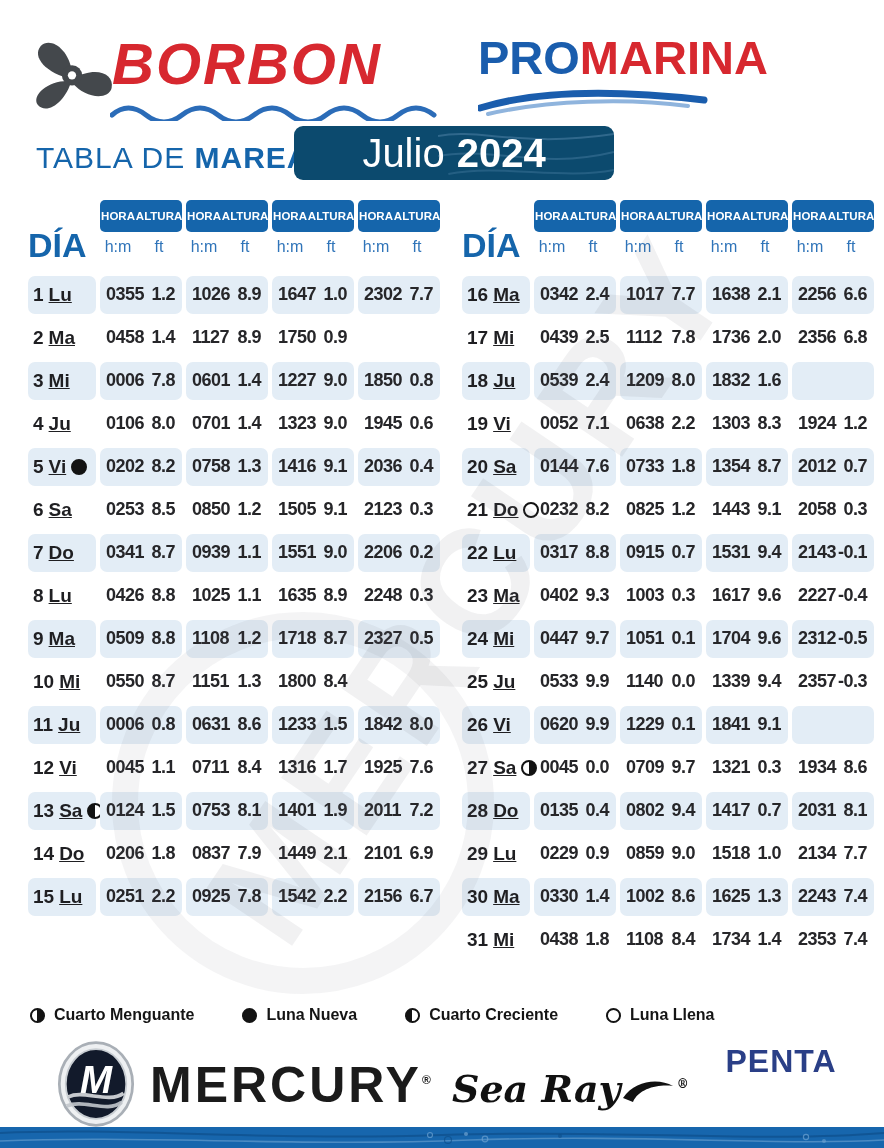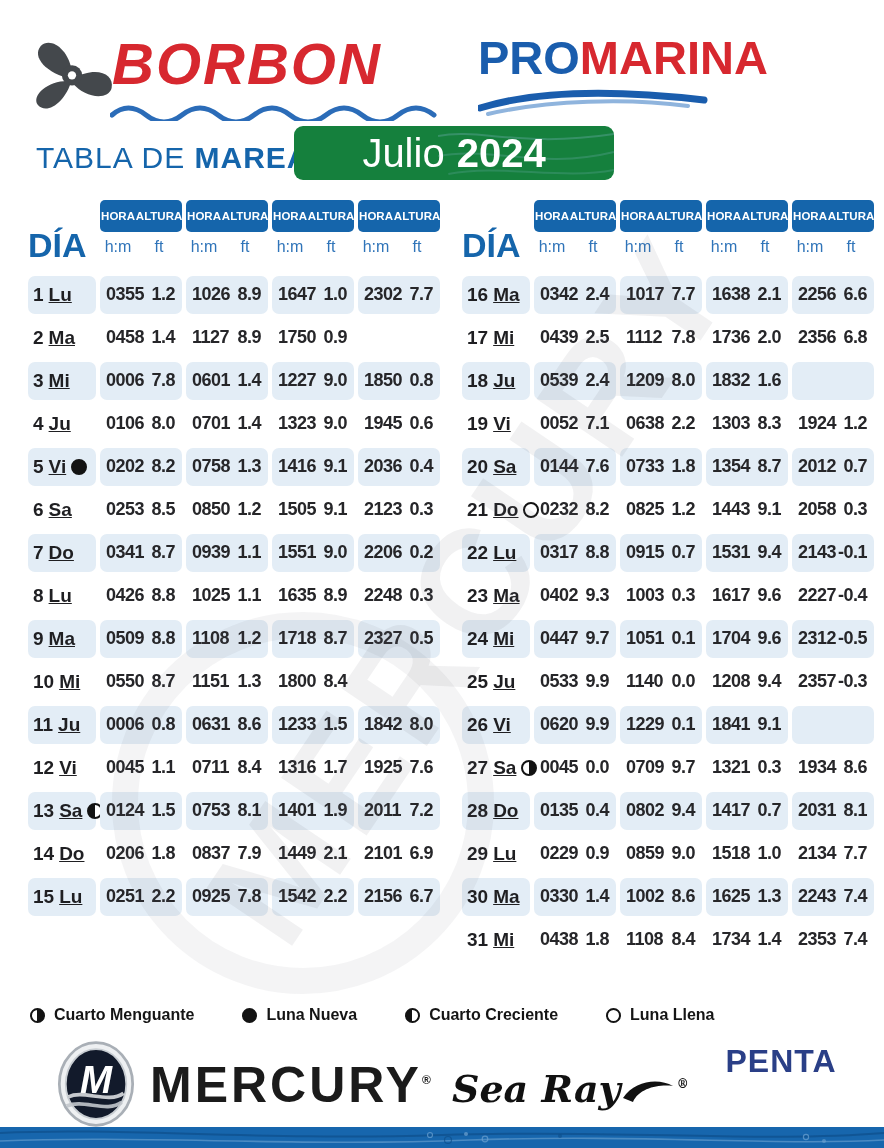--- a/index.html
+++ b/index.html
@@ -17,21 +17,21 @@
   .brand-promarina{position:absolute;left:478px;top:34px;width:392px;height:92px;text-align:left;}
   .pm-line{font-size:47px;font-weight:bold;letter-spacing:0px;line-height:1;white-space:nowrap;}
   .pm-pro{color:#1a5dad;} .pm-marina{color:#d7282f;}
   .pm-swoosh{position:absolute;left:0px;top:52px;width:230px;height:30px;}
   .pm-tagline{position:absolute;right:0;top:62px;font-size:16.5px;font-weight:bold;
               color:#1f3a66;letter-spacing:1.2px;}
 
   
   .tabla-title{position:absolute;left:36px;top:141px;font-size:30px;color:#1565ab;letter-spacing:1px;}
   .tabla-title b{font-weight:bold;}
-  .month-banner{position:absolute;left:294px;top:126px;width:320px;height:54px;background:#15803d;
+  .month-banner{position:absolute;left:294px;top:126px;width:320px;height:54px;background:#0c4a6e;
                 border-radius:9px;display:flex;align-items:center;justify-content:center;gap:12px;
                 color:#fff;overflow:hidden;}
   .month-banner .pattern{position:absolute;right:0;top:0;height:100%;width:55%;opacity:.5;}
   .mb-month{font-size:40px;font-weight:normal;position:relative;}
   .mb-year{font-size:40px;font-weight:bold;position:relative;}
 
   
   .tide-table{position:absolute;top:200px;width:418px;z-index:2;}
   .tide-table.left{left:28px;} .tide-table.right{left:462px;}
   .thead{display:flex;gap:4px;height:62px;}
@@ -787,21 +787,21 @@
     </div>
     <div class="seg seg-pair">
       <span class="t">0533</span>
       <span class="h">9.9</span>
     </div>
     <div class="seg seg-pair">
       <span class="t">1140</span>
       <span class="h">0.0</span>
     </div>
     <div class="seg seg-pair">
-      <span class="t">1208</span>
+      <span class="t">1339</span>
       <span class="h">9.4</span>
     </div>
     <div class="seg seg-pair">
       <span class="t">2357</span>
       <span class="h">-0.3</span>
     </div>
   </div>
         <div class="trow striped">
     <div class="seg seg-day">
       <span class="dnum">26</span>

